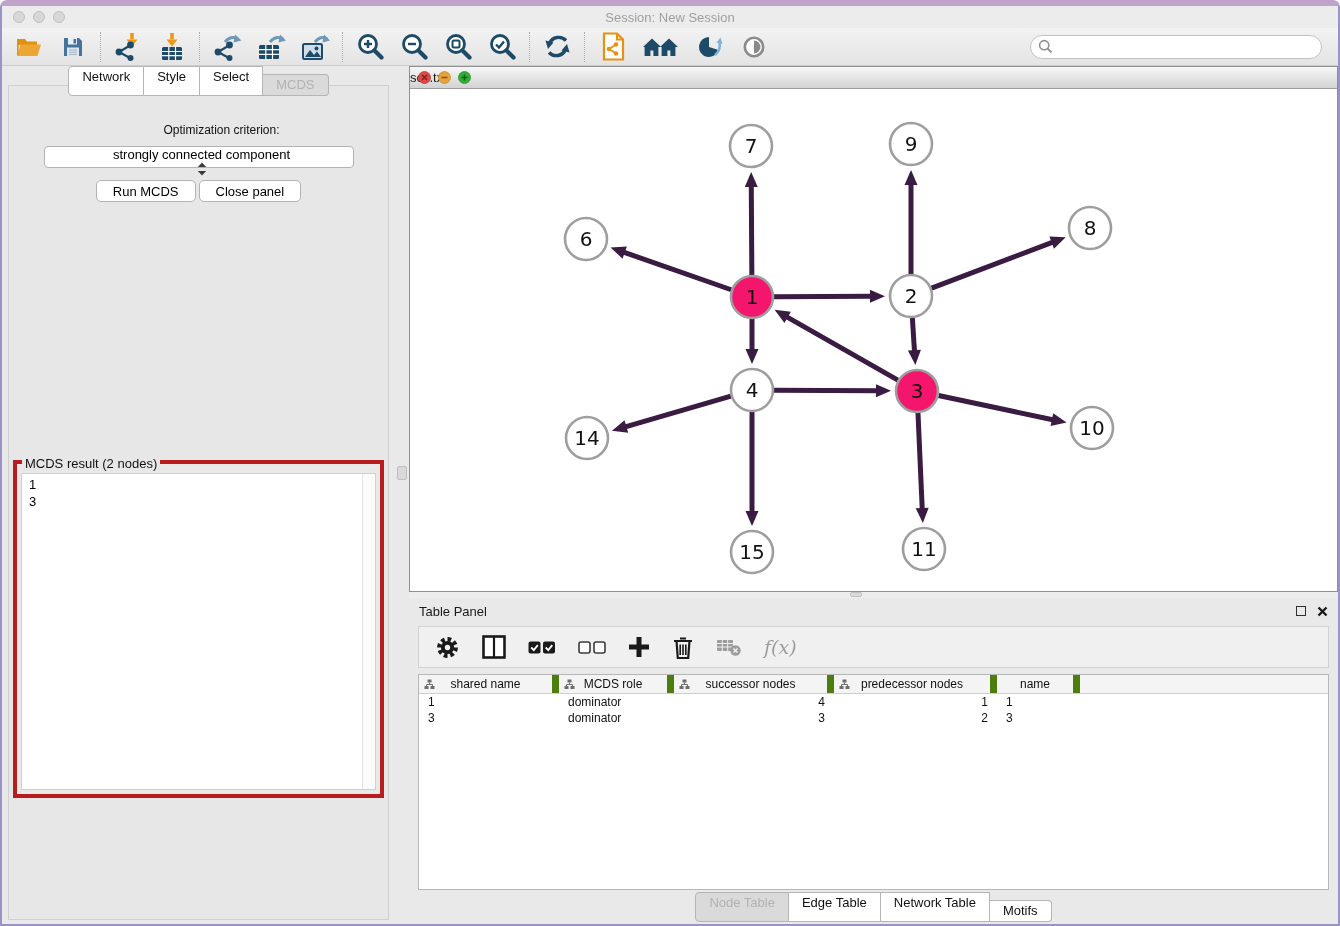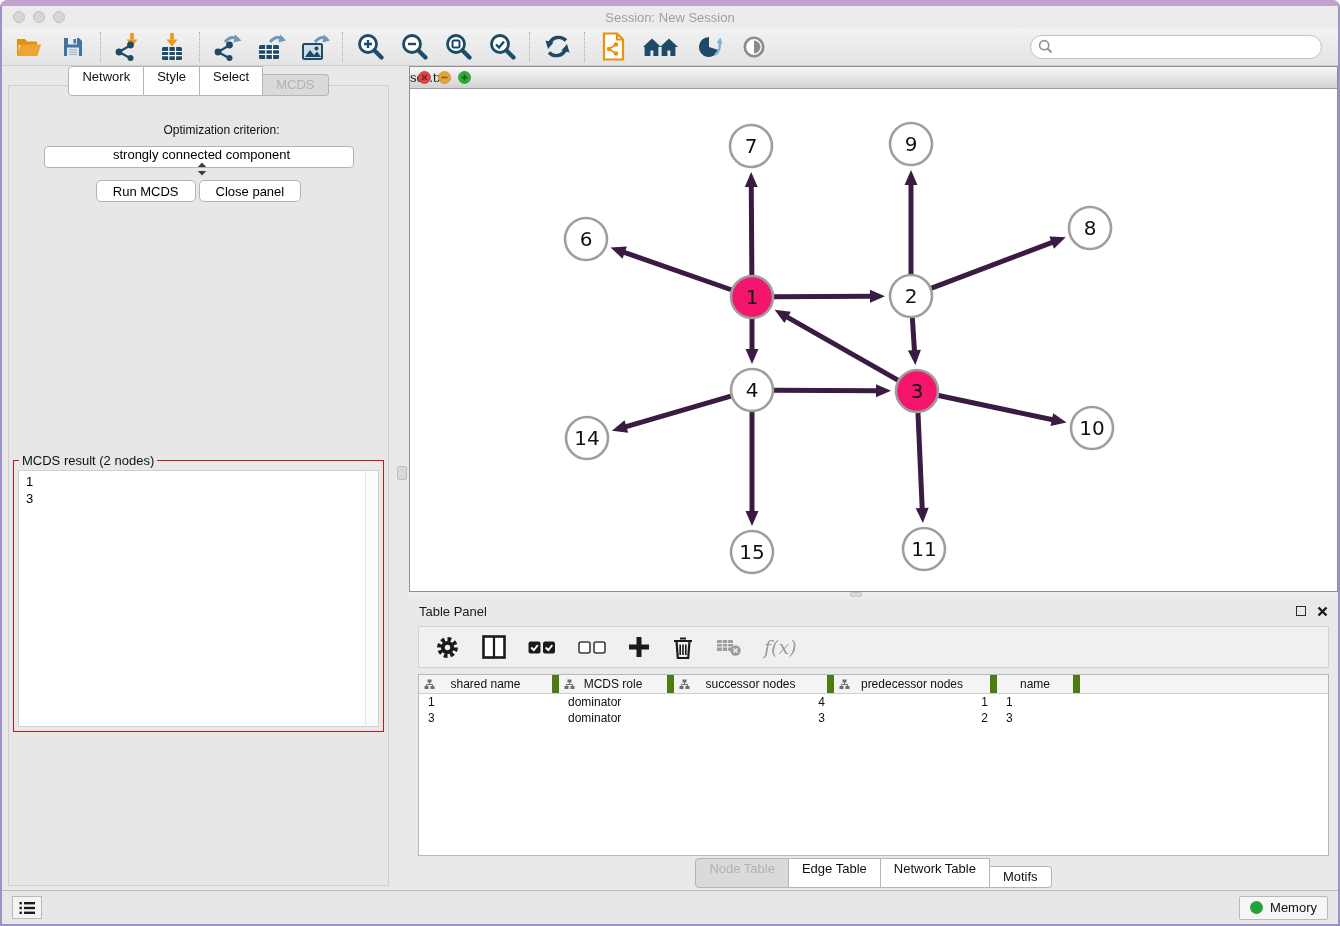--- a/index.html
+++ b/index.html
@@ -31,21 +31,21 @@
 .seg-tab { font-size:13px; line-height:20px; padding:0 13px; background:#fff; color:#111; border:1px solid #b5b5b5; border-left:none; cursor:default; }
 .seg-tab:first-child { border-left:1px solid #b5b5b5; border-radius:4px 0 0 4px; }
 .seg-tab:last-child { border-radius:0 4px 4px 0;margin-top:8px; }
 .seg-tab.selected { background:#dadada; color:#b2b2b2; }
 .cp-body { flex:1; margin:-11px 6px 4px; padding-top:11px; border:1px solid #cfcfcf; background:#e7e7e7; display:flex; flex-direction:column; align-items:center; min-height:0; }
 .opt-label { margin-top:26px; font-size:12px; color:#111;margin-left:46px; }
 .dropdown { margin-top:9px; width:310px; height:22px; background:#fff; border:1px solid #b3b3b3; border-radius:4px; display:flex; align-items:center; padding:0 4px 0 10px; font-size:13px;flex-direction:column; }
 .dd-value { flex:1; }
 .btn-row { margin-top:12px; display:flex; gap:3px; }
 .pbtn { height:22px; padding:0 16px; background:#fff; border:1px solid #b3b3b3; border-radius:5px; font-size:13px; display:flex; align-items:center; }
-.result-group { width:371px; height:272px; border:1px solid #b91c1c; margin-top:258px; position:relative; background:#e9e9e9; flex:none; }
+.result-group { width:371px; height:338px; border:4px solid #b91c1c; margin-top:258px; position:relative; background:#e9e9e9; flex:none; }
 .result-legend { position:absolute; top:-8px; left:5px; background:#e7e7e7; padding:0 3px; font-size:13px; color:#111; }
 .result-area { position:absolute; left:4px; right:4px; top:9px; bottom:4px; background:#fff; border:1px solid #cfcfcf; }
 .result-pre { font-family:"Liberation Sans",sans-serif; font-size:13px; line-height:17px; padding:2px 7px; white-space:pre; }
 .result-scroll { position:absolute; right:0; top:0; bottom:0; width:13px; background:#fbfbfb; border-left:1px solid #e4e4e4; }
 .v-splitter { width:14px; flex:none; background:#e9e9e9; position:relative; }
 .v-splitter .handle { position:absolute; top:400px; left:2px; width:10px; height:14px; background:#d9d9d9; border:1px solid #bfbfbf; border-radius:2px; }
 
 .right-col { flex:1; display:flex; flex-direction:column; min-width:0; }
 .network-window { height:526px; flex:none; border:1px solid #8f8f8f; background:#fff; display:flex; flex-direction:column; }
 .net-titlebar { height:22px; flex:none; background:linear-gradient(#f7f7f7,#d2d2d2); border-bottom:1px solid #9c9c9c; position:relative; display:flex; align-items:center; }
@@ -527,33 +527,13 @@
               <div class="seg-tab selected">Node Table</div>
               <div class="seg-tab">Edge Table</div>
               <div class="seg-tab">Network Table</div>
               <div class="seg-tab">Motifs</div>
             </div>
           </div>
       </div>
     </div>
   </div>
 
-  <div class="status-bar">
-    <div class="sb-left-btn">
-      <svg width="17" height="14" viewBox="0 0 17 14">
-          <g stroke="#1a1a1a" stroke-width="2.4">
-            <line x1="5" y1="2.2" x2="16" y2="2.2"></line>
-            <line x1="5" y1="7" x2="16" y2="7"></line>
-            <line x1="5" y1="11.8" x2="16" y2="11.8"></line>
-          </g>
-          <g fill="#1a1a1a">
-            <rect x="0.5" y="1" width="2.4" height="2.4"></rect>
-            <rect x="0.5" y="5.8" width="2.4" height="2.4"></rect>
-            <rect x="0.5" y="10.6" width="2.4" height="2.4"></rect>
-          </g>
-        </svg>
-    </div>
-    <div class="memory-btn">
-      <span class="mem-dot" id="mem-dot" style="background: rgb(35, 163, 59);"></span>
-      <span>Memory</span>
-    </div>
-  </div>
 </div>
 
 </body></html>

